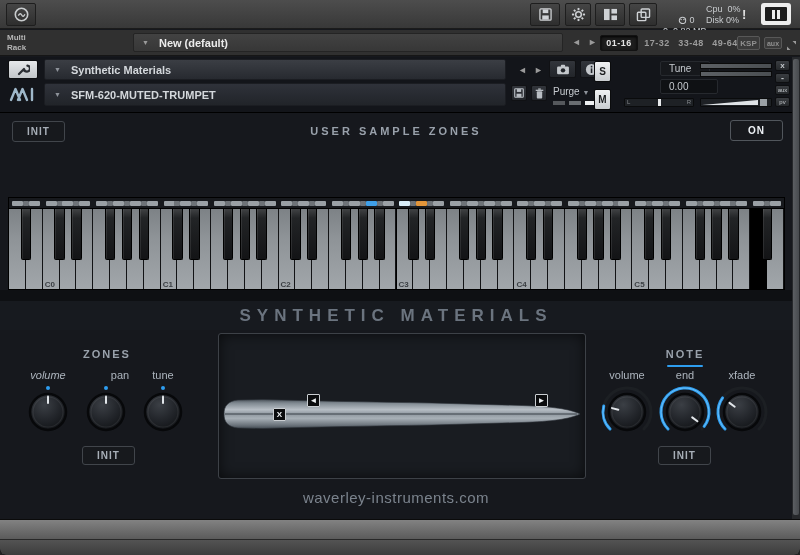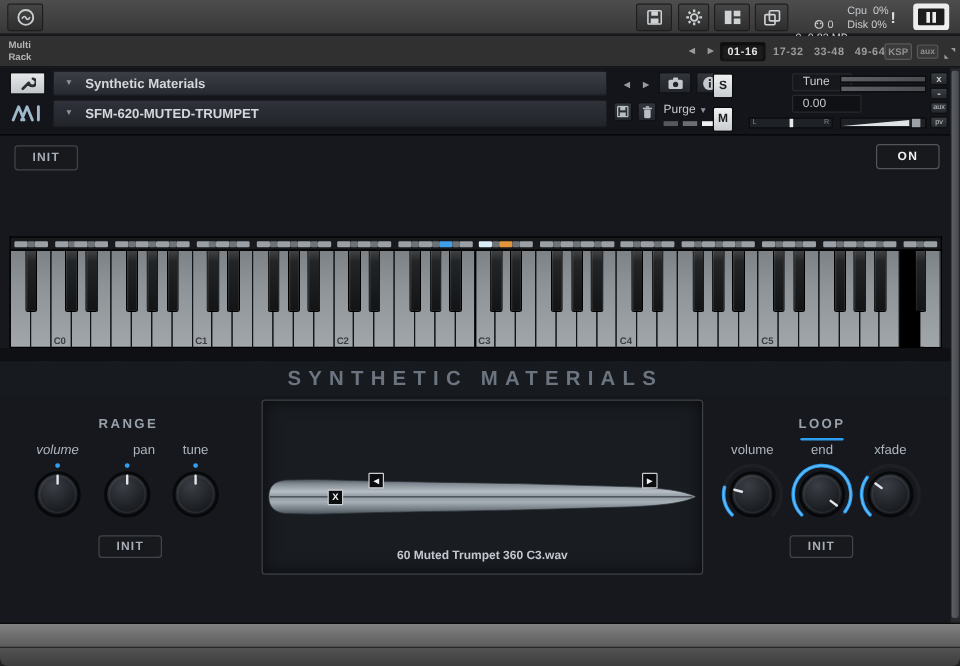--- a/index.html
+++ b/index.html
@@ -134,20 +134,24 @@
     <div class="nilogo">
         <div class="inner">
           <div class="bar"></div>
           <div class="bar"></div>
         </div>
       </div>
   </div>
 
   <div class="rackbar">
     <div class="racklbl"><span>Multi</span><br><span>Rack</span></div>
+    <div class="preset">
+        <span class="dd">▼</span>
+        <span>New (default)</span>
+      </div>
     <div class="navarrow" style="left:572px;">◄</div>
     <div class="navarrow" style="left:588px;">►</div>
     <div id="pages">
         <div class="pagechip active" style="left: 600px; width: 38px;">01-16</div>
         <div class="pagechip" style="left: 640px; width: 34px;">17-32</div>
         <div class="pagechip" style="left: 674px; width: 34px;">33-48</div>
         <div class="pagechip" style="left: 708px; width: 34px;">49-64</div>
       </div>
     <div class="minichip" style="left:737px;top:6px;width:23px;height:14px;">KSP</div>
     <div class="minichip" style="left:764px;top:7px;width:18px;height:12px;font-size:7px;">aux</div>
@@ -247,20 +251,21 @@
     <div class="minibtn" style="top:28px;height:10px;font-size:6px;">aux</div>
     <div class="minibtn" style="top:40px;height:10px;font-size:6px;">pv</div>
   </div>
 
   <div class="scrollbar">
       <div class="thumb"></div>
     </div>
 
   <div class="main">
     <div class="init" style="left:12px;top:8px;height:21px;">INIT</div>
+    <div class="panel-title" style="left:246px;top:12px;width:300px;">USER SAMPLE ZONES</div>
     <div class="init" style="left:730px;top:7px;height:21px;color:#eef2f6;border-color:#51565c;">ON</div>
 
     <div id="zones">
         <div class="zonebtn" style="left: 10px;">0</div>
         <div class="zonebtn" style="left: 70px;">1</div>
         <div class="zonebtn" style="left: 130px;">2</div>
         <div class="zonebtn" style="left: 190px;">3</div>
         <div class="zonebtn" style="left: 250px;">4</div>
         <div class="zonebtn" style="left: 310px;">5</div>
         <div class="zonebtn sel" style="left: 370px;">6</div>
@@ -485,21 +490,21 @@
       <div class="wkey" style="left: 741.3px; width: 16.85px; margin-left: 20px;">
         <div class="olbl">C6</div>
       </div>
       <div class="bkey" style="left: 752.93px; width: 10.45px;"></div>
       <div class="wkey" style="left: 758.15px; width: 16.85px;"></div>
     </div>
 
   <div class="gapband"></div>
   <div class="main-title">SYNTHETIC MATERIALS</div>
 
-  <div class="panel-title" style="left:73px;top:348px;width:68px;letter-spacing:2px;">RANGE</div>
+  <div class="panel-title" style="left:73px;top:348px;width:68px;letter-spacing:2px;">ZONES</div>
   <div id="sample-knobs">
       <div class="knob-label" style="left: 16px; font-style: italic;">volume</div>
       <div style="position: absolute; left: 20px; top: 384px;"><svg width="56" height="56" viewBox="0 0 56 56">
           <defs>
             <radialGradient id="kgsample0" cx="40%" cy="30%" r="78%">
     <stop offset="0%" stop-color="#3b3f45"></stop>
               <stop offset="55%" stop-color="#22252a"></stop>
               <stop offset="100%" stop-color="#101215"></stop>
             </radialGradient>
           </defs>
@@ -551,24 +556,23 @@
             <stop offset="0.88" stop-color="#6d757d"></stop>
           <stop offset="1" stop-color="#454d55"></stop>
         </linearGradient>
       </defs>
       <path d="M 2 24 C 2 16 6 11 16 10 L 40 9.5 C 90 11 150 12 210 13 L 300 15.5 C 330 16.5 348 19 358 24 C 348 29 330 31.5 300 32.5 L 210 35 C 150 36 90 37 40 38.5 L 16 38 C 6 37 2 32 2 24 Z" fill="url(#wfgrad)" stroke="#2d3339" stroke-width="0.6"></path>
       <rect x="3" y="23.4" width="352" height="1.2" fill="#343a40" opacity="0.75"></rect>
     </svg>
     <div class="wfmark" style="left:88px;top:60px;">◄</div>
     <div class="wfmark" style="left:54px;top:74px;">X</div>
     <div class="wfmark" style="left:316px;top:60px;">►</div>
-    <div class="filename">60 Muted Trumpet 360 C3.wav</div>
   </div>
 
-  <div class="panel-title" style="left:651px;top:348px;width:68px;letter-spacing:2px;">LOOP</div>
+  <div class="panel-title" style="left:651px;top:348px;width:68px;letter-spacing:2px;">NOTE</div>
   <div class="loop-underline"></div>
   <div id="loop-knobs">
       <div class="knob-label" style="left: 595px;">volume</div>
       <div style="position: absolute; left: 599px; top: 384px;"><svg width="56" height="56" viewBox="0 0 56 56">
           <defs>
             <radialGradient id="kgloop0" cx="40%" cy="30%" r="78%">
     <stop offset="0%" stop-color="#3b3f45"></stop>
               <stop offset="55%" stop-color="#22252a"></stop>
               <stop offset="100%" stop-color="#101215"></stop>
             </radialGradient>
@@ -608,16 +612,17 @@
           <path d="M 11.03 44.97 A 24 24 0 1 1 44.97 44.97" fill="none" stroke="#1c1f23" stroke-width="3" stroke-linecap="round"></path>
           <path d="M 11.03 44.97 A 24 24 0 0 1 8.58 13.89" fill="none" stroke="#2e9ef0" stroke-width="3" stroke-linecap="round"></path>
           <path d="M 11.03 44.97 A 24 24 0 0 1 8.58 13.89" fill="none" stroke="#9bd8ff" stroke-width="1" stroke-linecap="round" opacity="0.55"></path>
           <circle cx="28" cy="28" r="18" fill="url(#kgloop2)" stroke="#07080a" stroke-width="2.5"></circle>
           <circle cx="28" cy="28" r="15" fill="none" stroke="rgba(255,255,255,0.07)" stroke-width="1.2"></circle>
           <line x1="20.7" y1="22.7" x2="15.5" y2="18.9" stroke="#e2e6ea" stroke-width="2" stroke-linecap="round"></line>
         </svg></div>
     </div>
   <div class="init" style="left:658px;top:446px;height:19px;">INIT</div>
 
+  <div class="footer">waverley-instruments.com</div>
 
   <div class="tabbar" id="tabbar"></div>
   <div class="bottomstrip"></div>
 </div>
 
 </body></html>

